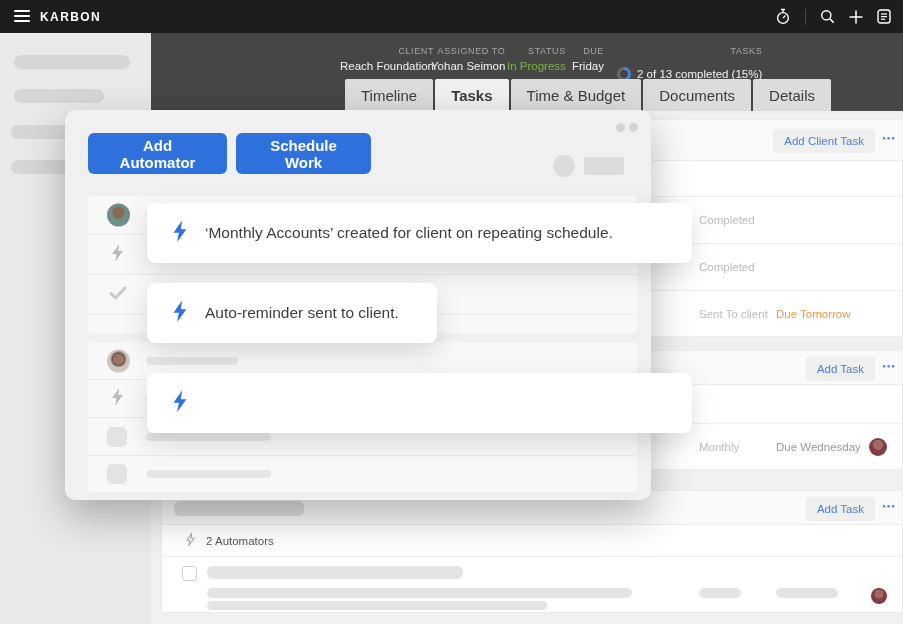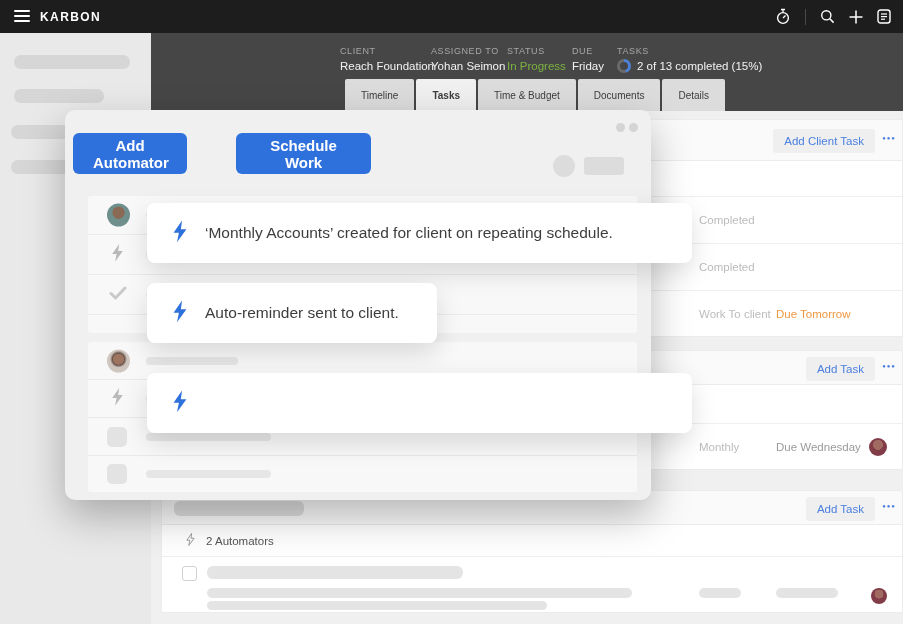--- a/index.html
+++ b/index.html
@@ -17,29 +17,29 @@
   .tb-icons svg { display:block; }
   .tb-sep { width:1px; height:16px; background:#4a4a4a; }
 
   
   .sidebar { position:absolute; left:0; top:33px; width:151px; height:591px; background:#e9e9ea; z-index:1; }
   .sb-bar { position:absolute; background:#d6d6d7; border-radius:7px; height:14px; }
 
   
   .work-header { position:absolute; left:151px; top:33px; width:752px; height:78px; background:#464646; z-index:2; }
   .wh-field { position:absolute; top:13px; }
-  .wh-label { font-size:9px; color:#a6a6a6; letter-spacing:0.6px; text-transform:uppercase; }
+  .wh-label { font-size:9px; color:#a6a6a6; letter-spacing:0.6px; text-transform:uppercase;text-align:right; }
   .wh-value { font-size:11.5px; color:#f2f2f2; margin-top:4px; white-space:nowrap; }
   .wh-value.green { color:#7cb142; }
-  .wh-tasks { display:flex; align-items:center; gap:6px; margin-top:3px; }
+  .wh-tasks { display:flex; align-items:center; gap:6px; margin-top:11px; }
   .donut { width:14px; height:14px; border-radius:50%; background:conic-gradient(#4d82d8 0 45%, #6a6a6a 45% 100%); position:relative; }
   .donut::after { content:""; position:absolute; left:3px; top:3px; width:8px; height:8px; border-radius:50%; background:#464646; }
 
   .tabs { position:absolute; left:194px; bottom:0; display:flex; gap:2px; }
-  .tab { height:23px; padding:16px 16px; display:flex; align-items:center; justify-content:center; font-size:10px; color:#3c3c3c; background:#dcdcdc; border-radius:2px 2px 0 0; cursor:pointer; white-space:nowrap; }
+  .tab { height:23px; padding:16px 16px; display:flex; align-items:center; justify-content:center; font-size:15px; color:#3c3c3c; background:#dcdcdc; border-radius:2px 2px 0 0; cursor:pointer; white-space:nowrap; }
   .tab.active { background:#f0f0f1; font-weight:600; }
 
   
   .page { position:absolute; left:151px; top:111px; width:752px; height:513px; background:#f0f0f1; z-index:2; }
   .section { position:absolute; left:10px; width:742px; background:#fff; border:1px solid #ececec; border-radius:2px; }
   .sec-head { background:#fafafa; border-bottom:1px solid #ececec; position:relative; }
   .add-btn { position:absolute; background:#efefef; border:none; border-radius:3px; color:#4a7fe0; font-size:11.5px; font-family:inherit; padding:6px 11px; cursor:pointer; white-space:nowrap; }
   .dots-btn { position:absolute; color:#4a7fe0; font-size:10px; letter-spacing:1px; cursor:pointer; font-weight:bold; }
   .trow { position:relative; border-bottom:1px solid #efefef; }
   .trow:last-child { border-bottom:none; }
@@ -168,21 +168,21 @@
         <span class="dots-btn" style="right:6px; top:15px; font-size:6px;">●●●</span>
       </div>
       <div class="trow" style="height:36px;"></div>
       <div class="trow" style="height:47px;">
         <span class="t-status">Completed</span>
       </div>
       <div class="trow" style="height:47px;">
         <span class="t-status">Completed</span>
       </div>
       <div class="trow" style="height:45px;">
-        <span class="t-status">Work To client</span>
+        <span class="t-status">Sent To client</span>
         <span class="t-due orange">Due Tomorrow</span>
       </div>
     </div>
 
     <div class="section" style="top:239px; height:120px;">
       <div class="sec-head" style="height:34px;">
         <button class="add-btn" style="right:27px; top:6px;">Add Task</button>
         <span class="dots-btn" style="right:6px; top:12px; font-size:6px;">●●●</span>
       </div>
       <div class="trow" style="height:39px;"></div>
@@ -216,21 +216,21 @@
         <span class="avatar av-red" style="position:absolute; right:15px; top:31px; width:16px; height:16px;"></span>
         <span class="ph-bar" style="left:45px; top:44px; width:340px; height:9px; border-radius:5px;"></span>
       </div>
     </div>
   </div>
 
   <div class="dialog">
     <span class="dlg-dot" style="left:551px; top:13px;"></span>
     <span class="dlg-dot" style="left:564px; top:13px;"></span>
 
-    <button class="btn-primary" style="left:8px; width:114px;">Add Automator</button>
+    <button class="btn-primary" style="left:23px; width:139px;">Add Automator</button>
     <button class="btn-primary" style="left:171px; width:135px;">Schedule Work</button>
 
     <span class="dlg-circle"></span>
     <span class="dlg-pill"></span>
 
     <div class="dlg-block" style="top:86px; height:137px;">
       <div class="dlg-row" style="height:39px;">
         <span class="dlg-icon avatar av22 av-teal"></span>
         <span class="ph-bar"></span>
       </div>

